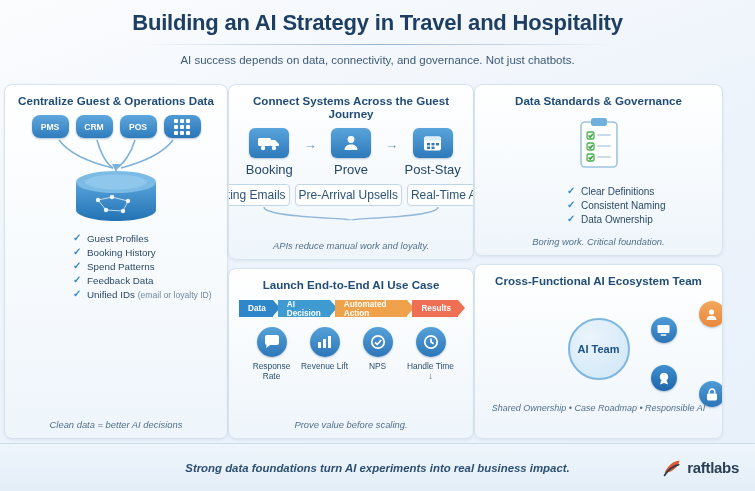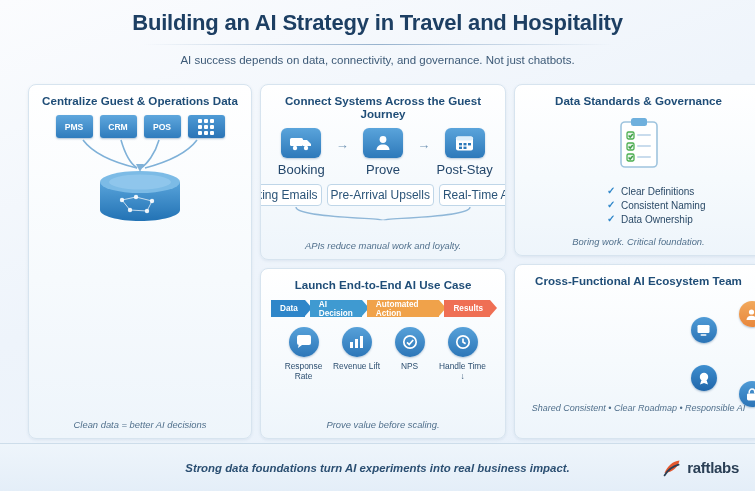--- a/index.html
+++ b/index.html
@@ -32,25 +32,25 @@
   .subtitle {
     text-align:center;
     font-size: 11.5px;
     color:#3c5straight;
     color:#3d5a77;
     margin-top: 9px;
   }
   
   .grid {
     position:absolute;
-    left: 28px; right: 12px; top: 84px;
+    left: 4px; right: 12px; top: 84px;
     height: 355px;
     display: grid;
     grid-template-columns: 224px 246px 249px;
-    gap: 8px;
+    gap: 0;
   }
   .col { display:flex; flex-direction:column; gap:8px; }
   .card {
     background: linear-gradient(180deg,#ffffff 0%,#f6fafd 55%,#eef5fb 100%);
     border: 1px solid #d7e4ef;
     border-radius: 8px;
     box-shadow: 0 1px 3px rgba(60,100,140,.10);
     padding: 9px 10px 8px;
     position: relative;
     overflow: hidden;
@@ -68,21 +68,21 @@
     color:#51708c;
     text-align:center;
     margin-top: auto;
     padding-top: 5px;
   }
   
   .c1 { flex: 1 1 auto; display:flex; flex-direction:column; }
   .sys-row { display:flex; justify-content:center; gap:7px; margin-top:2px; }
   .chip {
     width: 37px; height: 23px;
-    border-radius: 3px;
+    border-radius: 8px;
     background: linear-gradient(180deg,#5fa7dd,#2f7cbd);
     color:#fff; font-size:8.6px; font-weight:bold;
     display:flex; align-items:center; justify-content:center;
     box-shadow:0 1px 2px rgba(30,80,130,.35);
   }
   .chip.grid-ico { background: linear-gradient(180deg,#4f9bd6,#2b74b6); }
   .dots { display:grid; grid-template-columns:repeat(3,4px); grid-template-rows:repeat(3,4px); gap:2px; }
   .dots i { display:block; width:4px;height:4px;background:#fff; border-radius:1px; }
   .funnel { position:relative; height: 36px; }
   .funnel svg { position:absolute; left:50%; transform:translateX(-50%); top:0; }
@@ -259,20 +259,30 @@
             <g stroke="#ffffff" stroke-width="1" opacity=".7">
               <line x1="30" y1="30" x2="44" y2="27"></line>
                 <line x1="44" y1="27" x2="60" y2="31"></line>
               <line x1="30" y1="30" x2="38" y2="40"></line>
                 <line x1="38" y1="40" x2="55" y2="41"></line>
               <line x1="55" y1="41" x2="60" y2="31"></line>
             </g>
           </svg>
         </div>
 
+        <ul class="check-list">
+          <li>Guest Profiles</li>
+          <li>Booking History</li>
+          <li>Spend Patterns</li>
+          <li>Feedback Data</li>
+          <li>
+            <span>Unified IDs</span>
+            <span class="muted">(email or loyalty ID)</span>
+          </li>
+        </ul>
 
         <div class="card-foot">Clean data = better AI decisions</div>
       </div>
     </div>
 
     <div class="col">
 
       <div class="card" style="height:176px;display:flex;flex-direction:column;">
         <div class="card-title">Connect Systems Across the Guest Journey</div>
 
@@ -464,23 +474,26 @@
                 <path d="M3.2 5.4V3.9a2.8 2.8 0 015.6 0v1.5" fill="none" stroke="#fff" stroke-width="1.5"></path>
               </svg>
           </div>
           <div class="node" style="left:52px;  top:70px; background:linear-gradient(180deg,#3f8fd0,#1f65a9);">
             <svg width="12" height="13" viewBox="0 0 12 13" fill="#fff">
                 <circle cx="6" cy="5" r="4.2"></circle>
                 <path d="M3.3 8.6L2 12.6l4-1.7 4 1.7-1.3-4z"></path>
               </svg>
           </div>
 
-        </div>
-
-        <div class="eco-foot">Shared Consistent • Clear Roadmap • Responsible AI</div>
+          <div class="hub">
+            <span>AI Team</span>
+          </div>
+        </div>
+
+        <div class="eco-foot">Shared Ownership • Case Roadmap • Responsible AI</div>
       </div>
     </div>
 
   </div>
 
   <div class="footer">
     <div class="footer-text">Strong data foundations turn AI experiments into real business impact.</div>
     <div class="brand">
       <svg class="brand-mark" viewBox="0 0 24 24">
         <path d="M3 18 C 7 9, 13 4, 21 3 C 19 11, 13 17, 3 18 Z" fill="#e4572e"></path>

